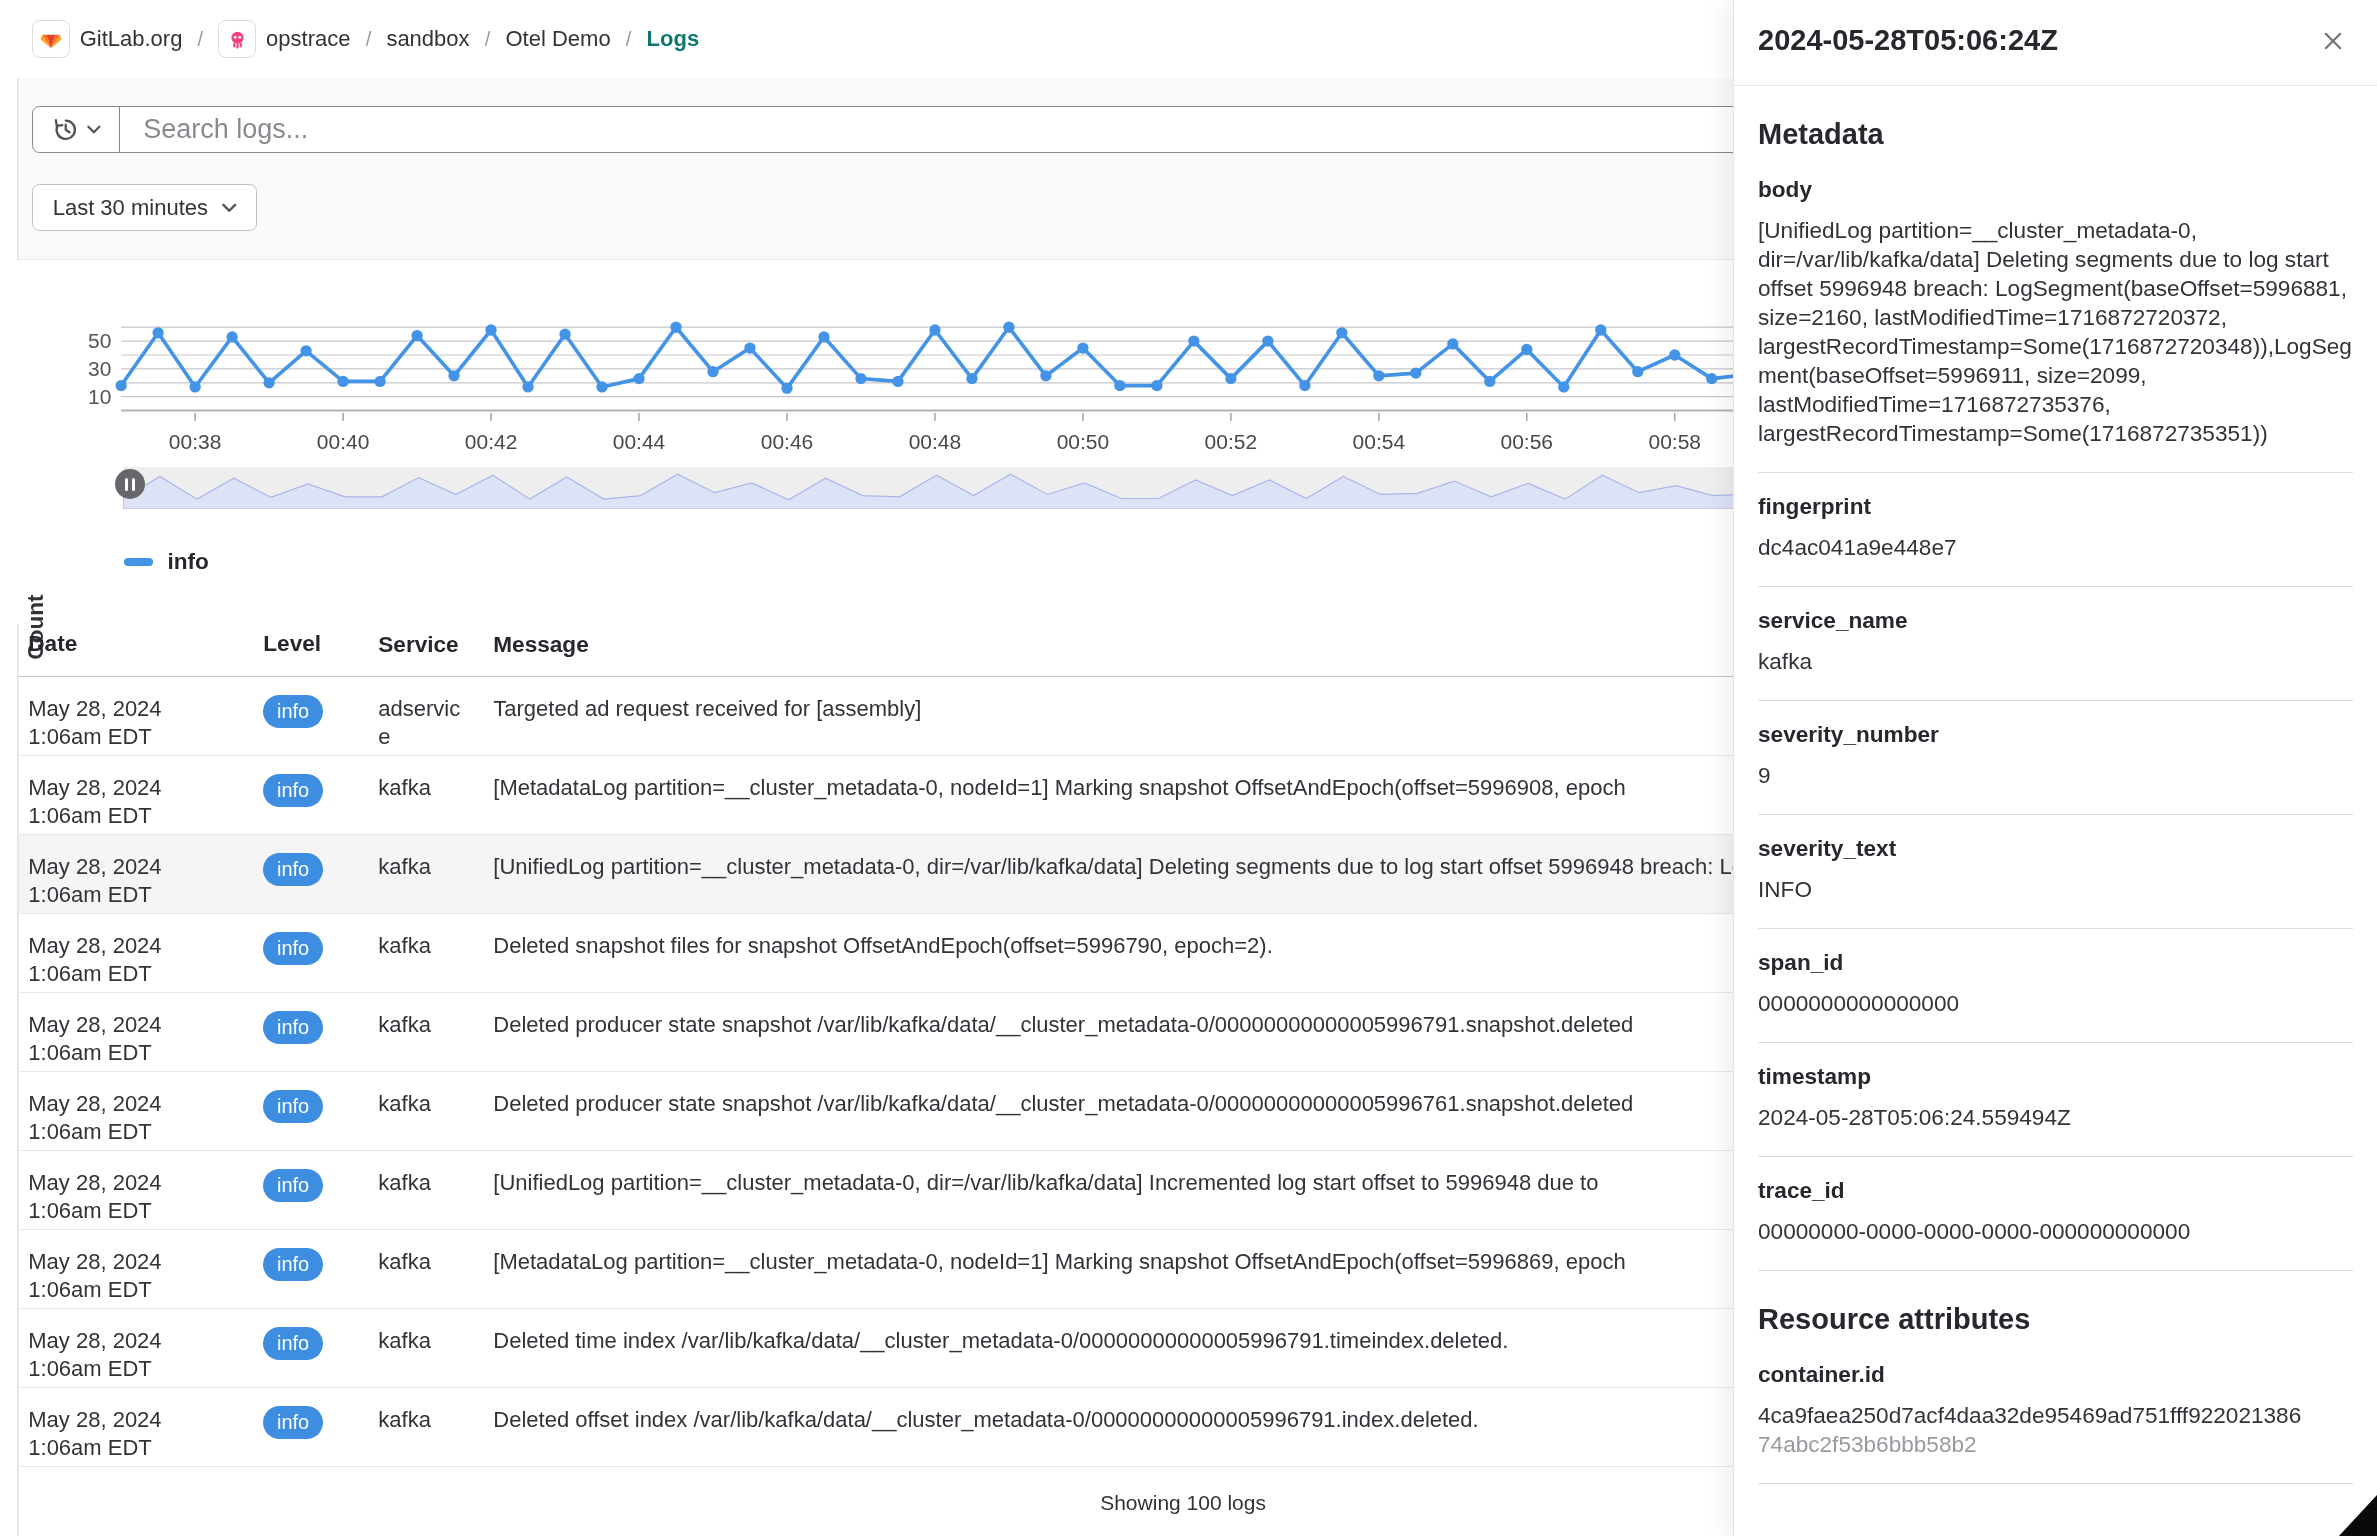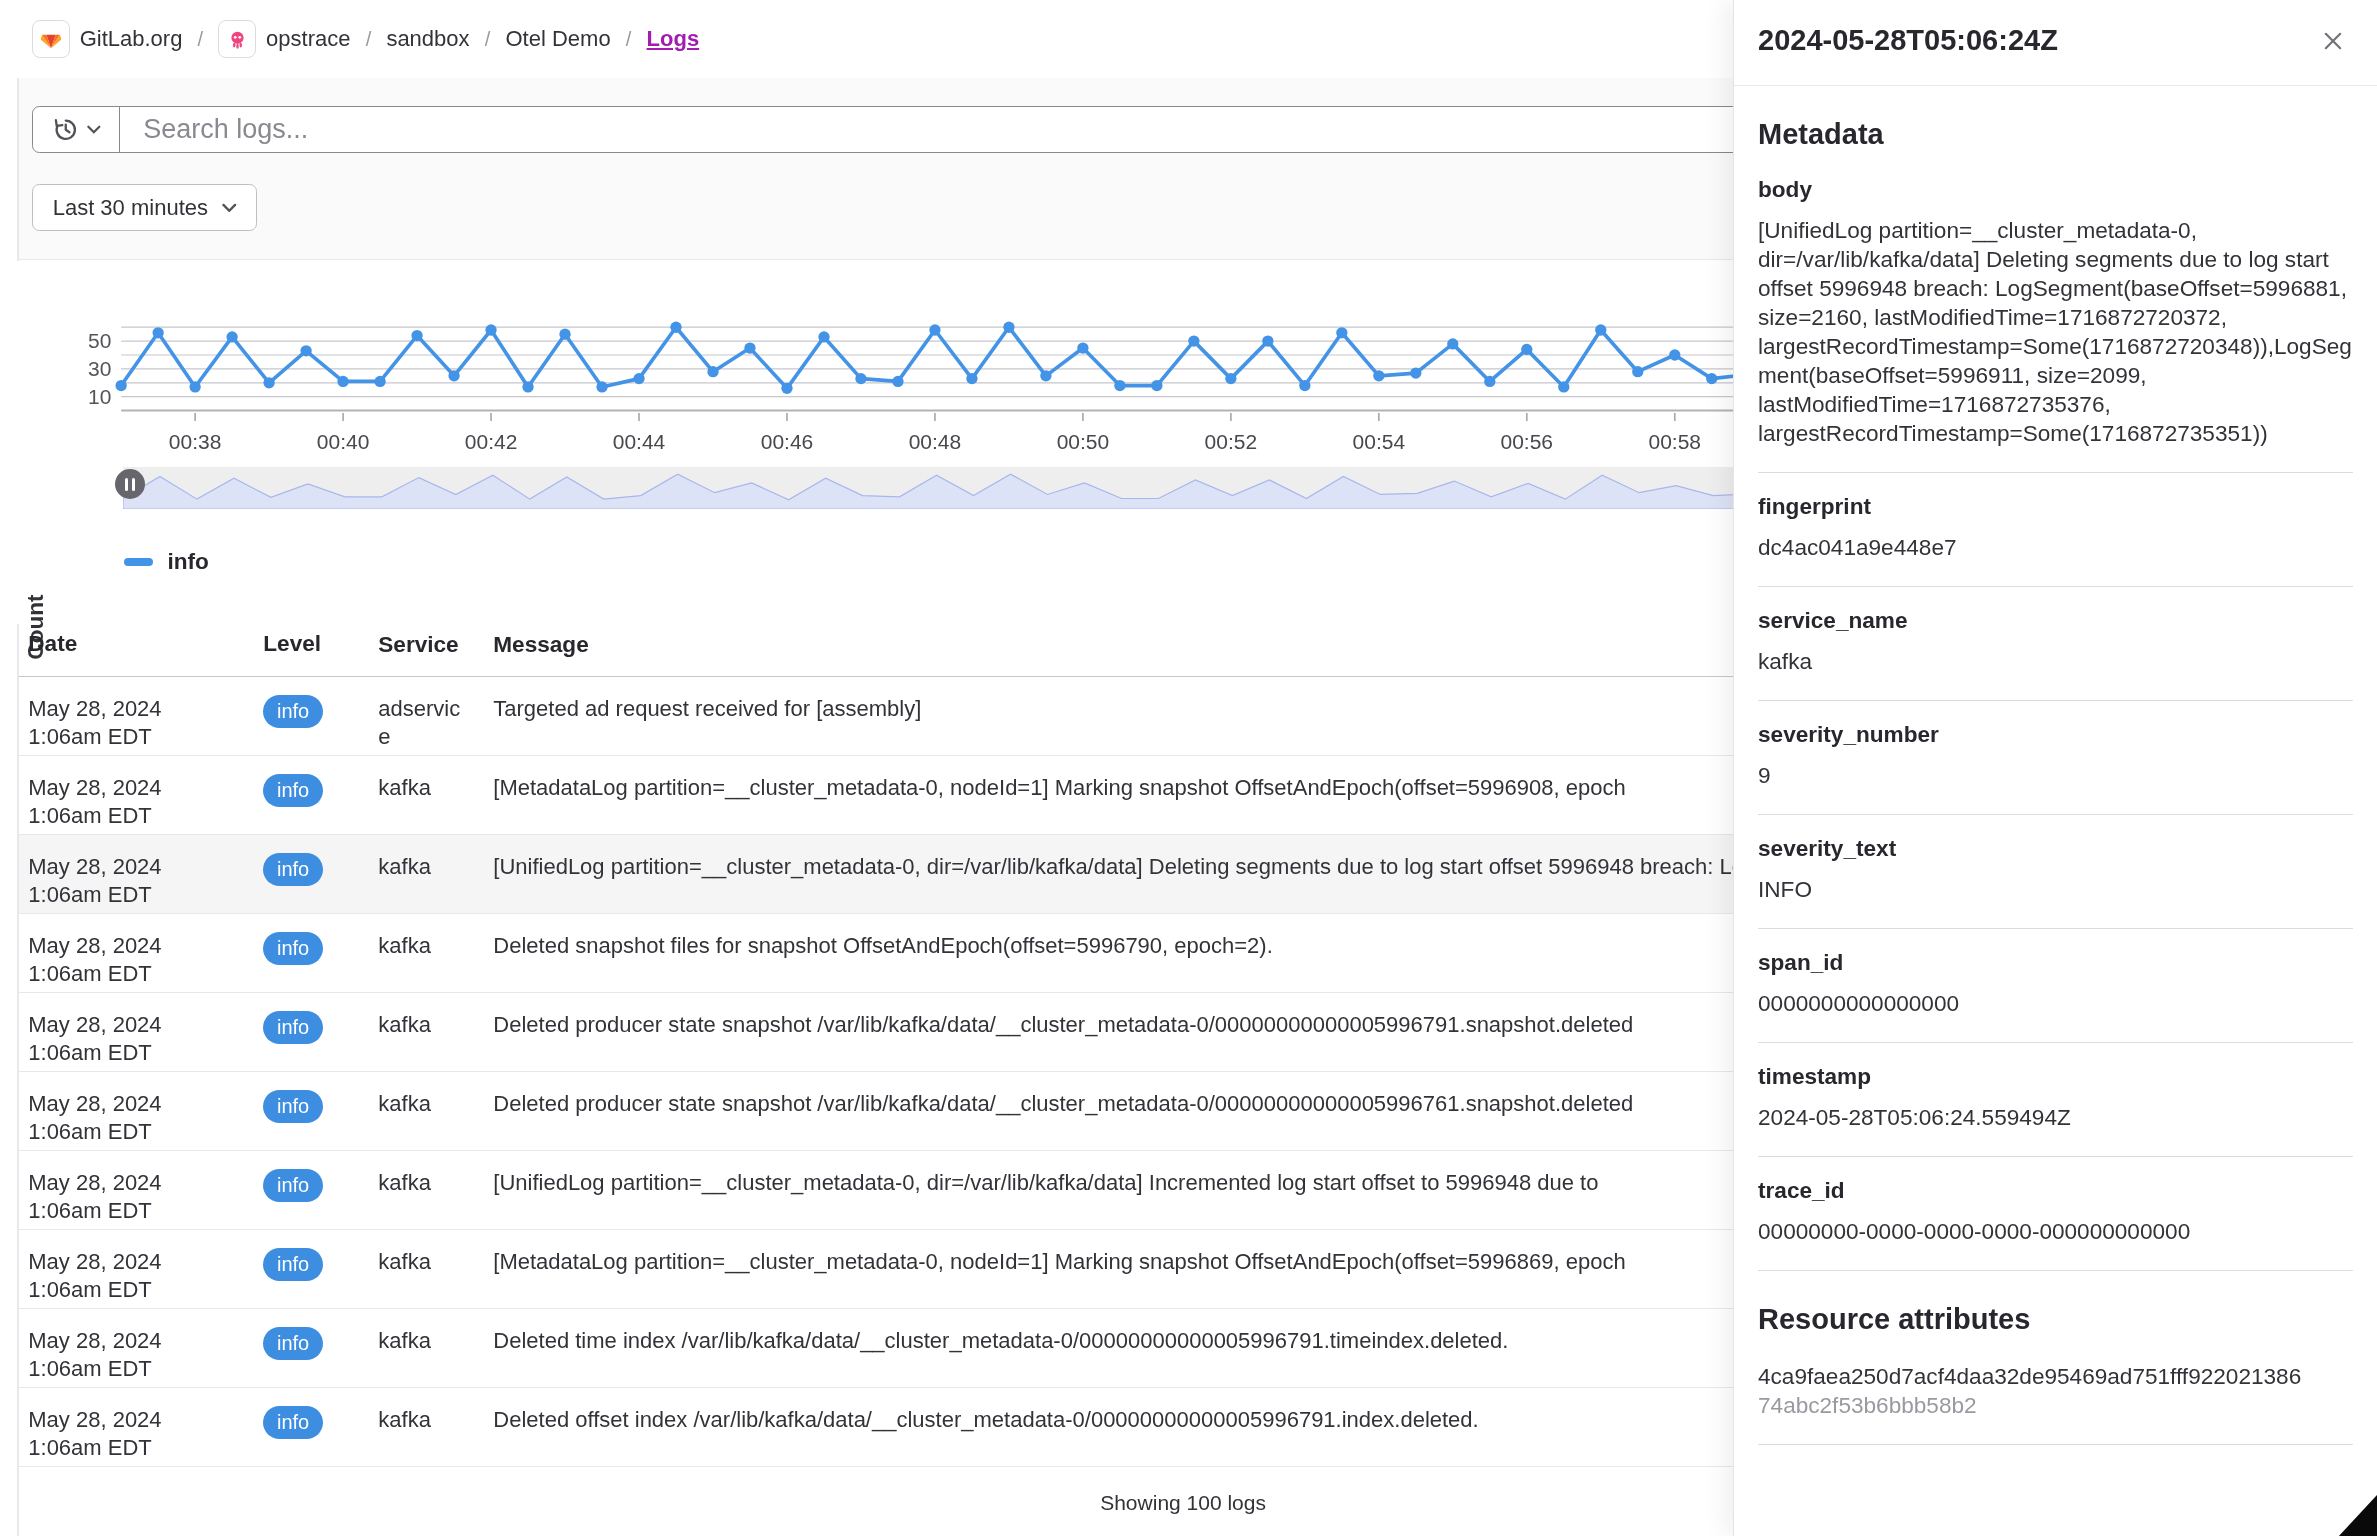--- a/index.html
+++ b/index.html
@@ -5,21 +5,21 @@
   html,body{margin:0;padding:0;background:#fff;}
   #app{position:relative;width:2377px;height:1537px;overflow:hidden;background:#fff;
        font-family:"Liberation Sans",sans-serif;color:#333238;}
 
   
   .breadcrumb{position:absolute;left:32px;top:0;height:78px;display:flex;align-items:center;gap:12px;font-size:22px;color:#333238;}
   .crumb{display:flex;align-items:center;gap:9.7px;}
   .crumb-icon{width:36px;height:36px;border:1.6px solid #dcdbe0;border-radius:8px;background:#fff;
               display:flex;align-items:center;justify-content:center;}
   .crumb-sep{color:#9a99a0;font-size:20px;padding:0 3.2px;}
-  .crumb-last{font-weight:700;color:#a21caf;text-decoration:underline;}
+  .crumb-last{font-weight:700;color:#0f766e;}
 
   .vline{position:absolute;left:17px;top:78px;bottom:0;width:1.6px;background:#e8e7ec;}
 
   
   .band-search{position:absolute;left:18.6px;right:0;top:78px;height:89px;background:#fafafa;border-bottom:1.6px solid #e8e7ec;box-sizing:border-box;}
   .band-filters{position:absolute;left:18.6px;right:0;top:166px;height:94px;background:#fafafa;border-bottom:1.6px solid #e8e7ec;box-sizing:border-box;}
 
   .searchbox{position:absolute;left:13.7px;top:28px;height:47px;width:2300px;background:#fff;
              border:1.6px solid #89888d;border-radius:7.3px;display:flex;align-items:center;box-sizing:border-box;}
   .search-history{width:86px;height:100%;display:flex;align-items:center;justify-content:center;gap:7.3px;
@@ -394,20 +394,21 @@
         <div class="flabel">timestamp</div>
         <div class="fvalue">2024-05-28T05:06:24.559494Z</div>
       </div>
       <div class="field">
         <div class="flabel">trace_id</div>
         <div class="fvalue">00000000-0000-0000-0000-000000000000</div>
       </div>
 
       <div class="ph res">Resource attributes</div>
       <div class="field">
+        <div class="flabel">container.id</div>
         <div class="fvalue">
           <div>4ca9faea250d7acf4daa32de95469ad751fff922021386</div>
           <div class="gray">74abc2f53b6bbb58b2</div>
         </div>
       </div>
     </div>
   </div>
 
   <div class="cursor-wedge"></div>
 </div>

